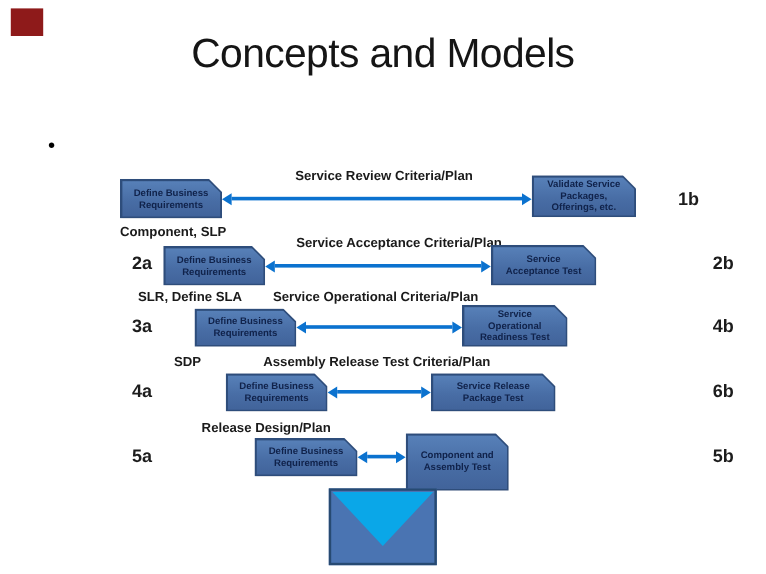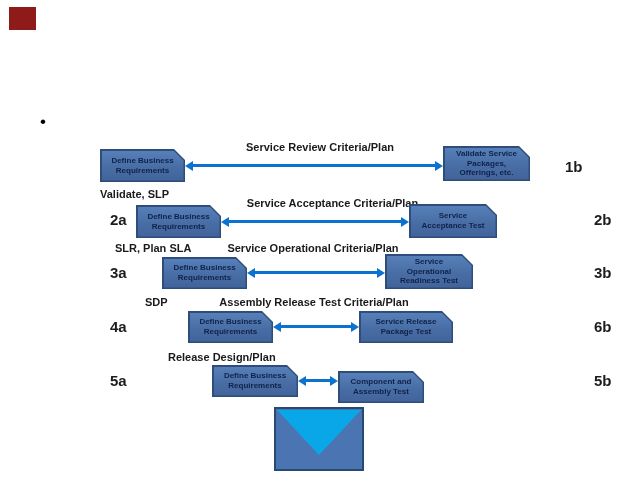--- a/index.html
+++ b/index.html
@@ -88,23 +88,23 @@
   #ridL4{left:66px;top:318px}   #ridR4{left:550px;top:318px}
   #ridL5{left:66px;top:372px}   #ridR5{left:550px;top:372px}
   
   #bL1{left:100px;top:149px;width:85px;height:33px}
   #bR1{left:443px;top:146px;width:87px;height:35px}
   #bL2{left:136px;top:205px;width:85px;height:33px}
   #bR2{left:409px;top:204px;width:88px;height:34px}
   #bL3{left:162px;top:257px;width:85px;height:32px}
   #bR3{left:385px;top:254px;width:88px;height:35px}
   #bL4{left:188px;top:311px;width:85px;height:32px}
-  #bR4{left:359px;top:311px;width:94px;height:32px}
+  #bR4{left:359px;top:311px;width:104px;height:32px}
   #bL5{left:212px;top:365px;width:86px;height:32px}
-  #bR5{left:338px;top:371px;width:86px;height:32px}
+  #bR5{left:338px;top:361px;width:86px;height:48px}
   
   #arw1{left:193px;top:164px;width:242px}
   #arw2{left:229px;top:220px;width:172px}
   #arw3{left:255px;top:271px;width:122px}
   #arw4{left:281px;top:325px;width:70px}
   #arw5{left:306px;top:379px;width:24px}
   
   #albl1{left:205px;top:141px;width:230px}
   #albl2{left:215px;top:197px;width:235px}
   #albl3{left:203px;top:242px;width:220px}
@@ -115,20 +115,21 @@
   #st4{left:145px;top:296px}
   #st5{left:168px;top:351px}
 </style>
 </head>
 <body>
 
 <div class="slide">
 
   <div class="corner-red"></div>
 
+  <div class="title">Concepts and Models</div>
 
   <div class="bullet-line">
     <span class="bullet-dot">•</span>
   </div>
 
   <span class="rid" id="ridL1">1a</span>
   <div class="box" id="bL1">
       <div class="box-inner">
         <span>Define Business
 Requirements</span>
@@ -138,56 +139,56 @@
   <div class="arrow" id="arw1"></div>
   <div class="box" id="bR1">
       <div class="box-inner">
         <span>Validate Service
 Packages,
 Offerings, etc.</span>
       </div>
     </div>
   <span class="rid" id="ridR1">1b</span>
 
-  <span class="stage" id="st2">Validate, SLP</span>
+  <span class="stage" id="st2">Component, SLP</span>
   <span class="rid" id="ridL2">2a</span>
   <div class="box" id="bL2">
       <div class="box-inner">
         <span>Define Business
 Requirements</span>
       </div>
     </div>
   <div class="albl" id="albl2">Service Acceptance Criteria/Plan</div>
   <div class="arrow" id="arw2"></div>
   <div class="box" id="bR2">
       <div class="box-inner">
         <span>Service
 Acceptance Test</span>
       </div>
     </div>
   <span class="rid" id="ridR2">2b</span>
 
-  <span class="stage" id="st3">SLR, Plan SLA</span>
+  <span class="stage" id="st3">SLR, Define SLA</span>
   <span class="rid" id="ridL3">3a</span>
   <div class="box" id="bL3">
       <div class="box-inner">
         <span>Define Business
 Requirements</span>
       </div>
     </div>
   <div class="albl" id="albl3">Service Operational Criteria/Plan</div>
   <div class="arrow" id="arw3"></div>
   <div class="box" id="bR3">
       <div class="box-inner">
         <span>Service
 Operational
 Readiness Test</span>
       </div>
     </div>
-  <span class="rid" id="ridR3">3b</span>
+  <span class="rid" id="ridR3">4b</span>
 
   <span class="stage" id="st4">SDP</span>
   <span class="rid" id="ridL4">4a</span>
   <div class="box" id="bL4">
       <div class="box-inner">
         <span>Define Business
 Requirements</span>
       </div>
     </div>
   <div class="albl" id="albl4">Assembly Release Test Criteria/Plan</div>

